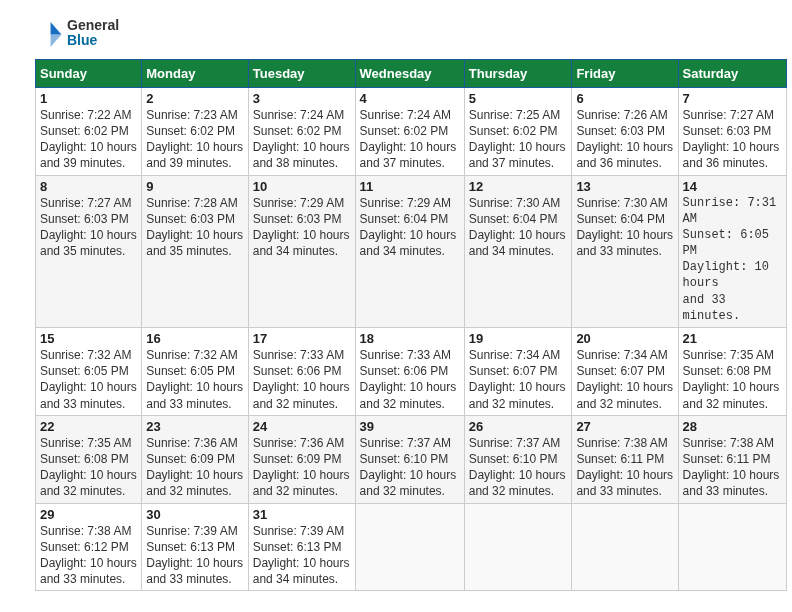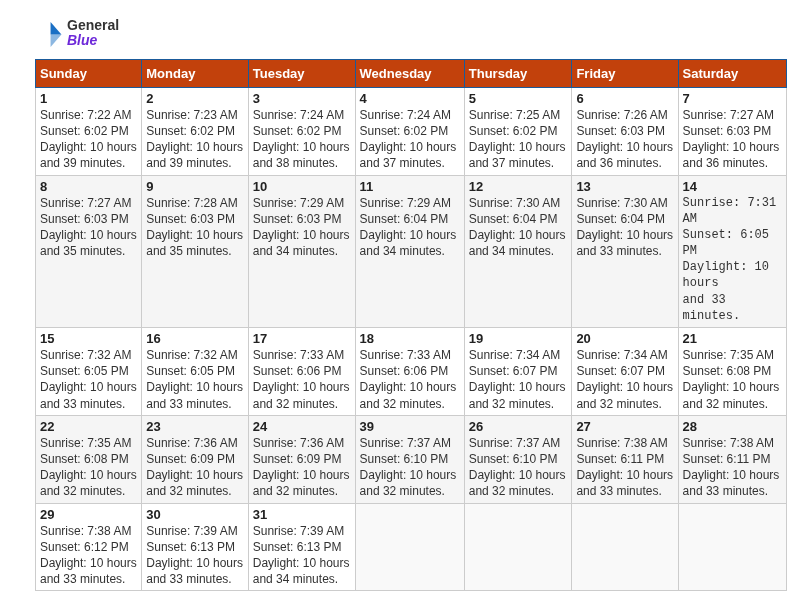--- a/index.html
+++ b/index.html
@@ -27,21 +27,21 @@
       gap: 4px;
     }
     .logo-text {
       display: flex;
       flex-direction: column;
       font-size: 14px;
       font-weight: bold;
       line-height: 1.1;
     }
     .logo-general { color: #333; }
-    .logo-blue { color: #6d28d9; font-style: italic; }
+    .logo-blue { color: #0369a1; }
     .logo-icon {
       width: 28px;
       height: 28px;
     }
     .title-block {
       text-align: right;
     }
     .month-title {
       font-size: 32px;
       font-weight: bold;
@@ -51,21 +51,21 @@
     .location {
       font-size: 15px;
       color: #444;
     }
     .calendar {
       width: 100%;
       border-collapse: collapse;
       font-size: 9.5px;
     }
     .calendar thead tr th {
-      background-color: #c2410c;
+      background-color: #15803d;
       color: #fff;
       font-size: 13px;
       font-weight: bold;
       padding: 6px 4px;
       text-align: left;
       border: 1px solid #1a5a9a;
     }
     .calendar tbody tr td {
       border: 1px solid #ccc;
       vertical-align: top;

